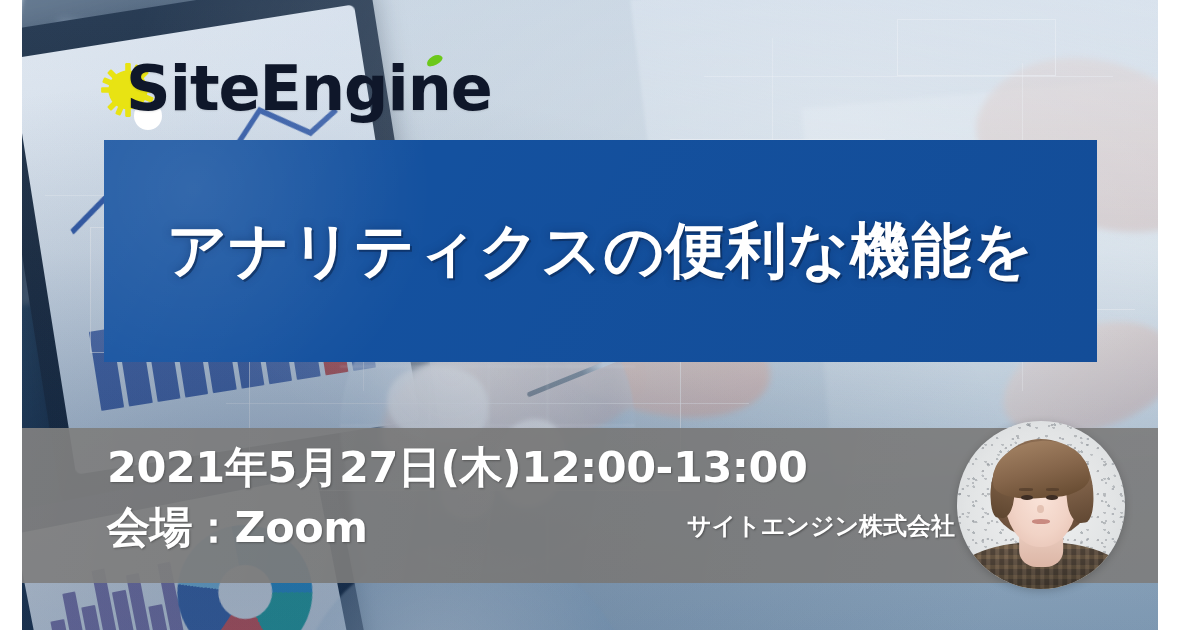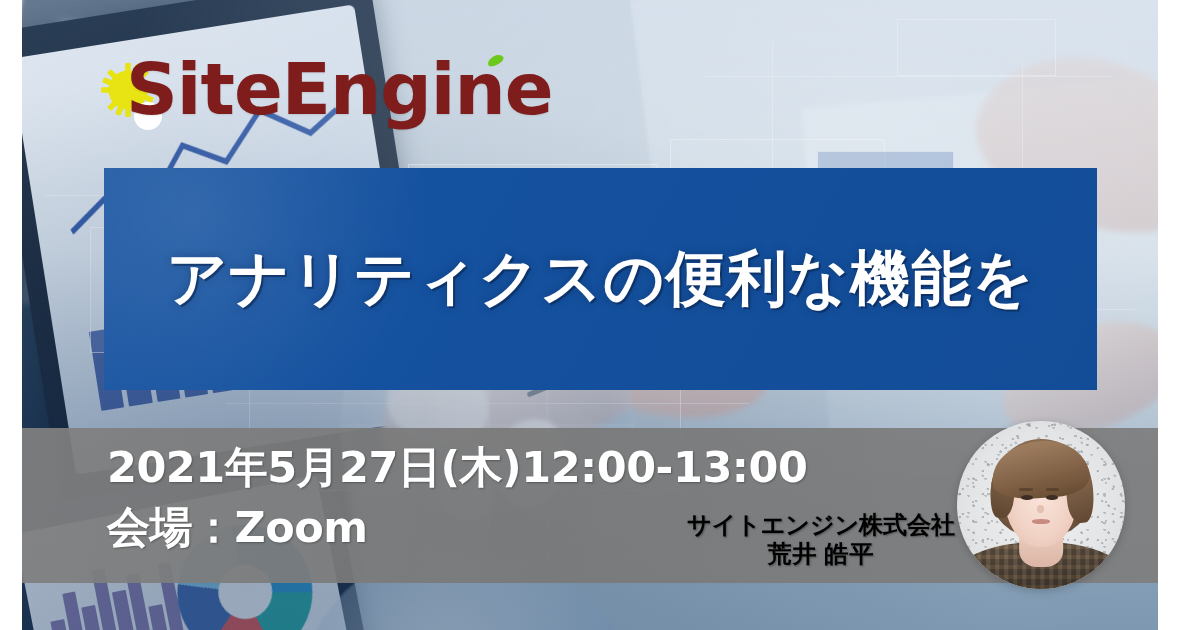--- a/index.html
+++ b/index.html
@@ -222,24 +222,24 @@
     display:flex; align-items:center;
     z-index:40;
   }
   .gear{
     position:absolute;
     left:-4px; top:4px;
     width:56px; height:56px;
   }
   .logo-text{
     position:relative;
-    font-size:72px;
+    font-size:62px;
     line-height:58px;
     font-weight:700;
-    color:#7f1d1d;
+    color:#0f172a;
     letter-spacing:-1px;
     font-family:"DejaVu Sans","Liberation Sans",sans-serif;
     text-shadow:0 1px 2px rgba(0,0,0,.10);
     white-space:nowrap;
     padding-left:22px;
   }
   .logo-dotleaf{
     position:absolute;
     right:49px; top:-2px;
     width:17px; height:9px;
@@ -260,21 +260,20 @@
     position:absolute;
     left:82px; top:140px;
     width:993px; height:222px;
     background:#14519f;
     z-index:30;
     display:flex;
     flex-direction:column;
     align-items:center;
     justify-content:center;
     gap:2px;
-    margin-top:28px;
   }
   #title-band::before{ 
     content:"";
     position:absolute; inset:0;
     background:
       radial-gradient(circle at 9% 22%,rgba(255,255,255,.10),rgba(255,255,255,0) 26%),
       linear-gradient(120deg,rgba(255,255,255,.05),rgba(255,255,255,0) 30%,rgba(10,40,90,.10));
     pointer-events:none;
   }
   .title-line{
@@ -325,23 +324,23 @@
     line-height:1;
     font-weight:700;
     letter-spacing:-.5px;
     white-space:nowrap;
     font-family:"DejaVu Sans","Liberation Sans",sans-serif;
     text-shadow:1px 1px 2px rgba(40,40,40,.45);
   }
   #speaker{
     position:absolute;
     right:203px; top:84px;
-    text-align:center;
-    color:#000000;
-    font-family:Liberation Serif, serif;
+    text-align:left;
+    color:#ffffff;
+    font-family:Liberation Sans, sans-serif;
     text-shadow:1px 1px 2px rgba(40,40,40,.5);
     z-index:34;
   }
   #speaker .company{ font-size:24px; font-weight:700; line-height:1.15; white-space:nowrap;}
   #speaker .name{ font-size:24px; font-weight:700; line-height:1.2; letter-spacing:1px; white-space:nowrap;}
 
   
   #avatar{
     position:absolute;
     right:33px; top:-7px;
@@ -600,21 +599,20 @@
     <div id="title-band">
       <div class="title-line">アナリティクスの便利な機能を</div>
     </div>
 
     <div id="info-band">
       <div id="event-date">2021年5月27日(木)12:00-13:00</div>
       <div id="event-venue">会場：Zoom</div>
 
       <div id="speaker">
         <div class="company">サイトエンジン株式会社</div>
-        <div class="name">荒井 皓平</div>
       </div>
 
       <div id="avatar">
         <div class="grain"></div>
         <div class="hair-back"></div>
         <div class="shoulder"></div>
         <div class="plaid"></div>
         <div class="neck"></div>
         <div class="face"></div>
         <div class="hair-side-l"></div>

